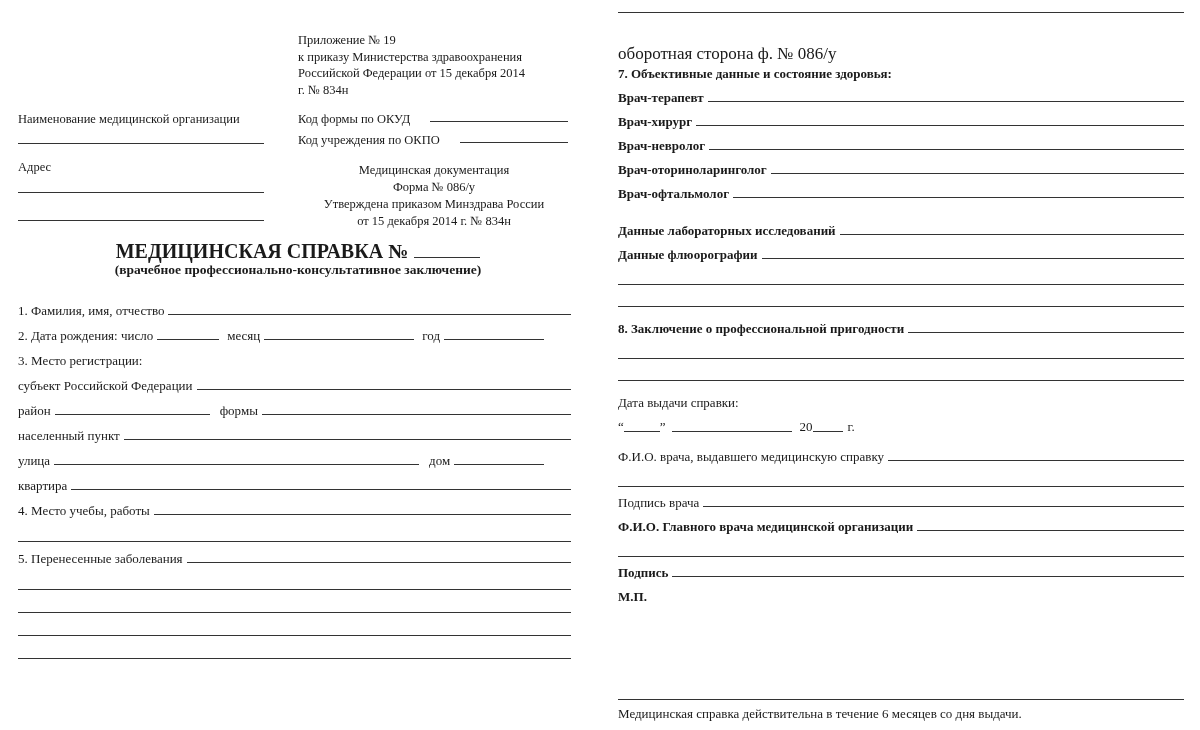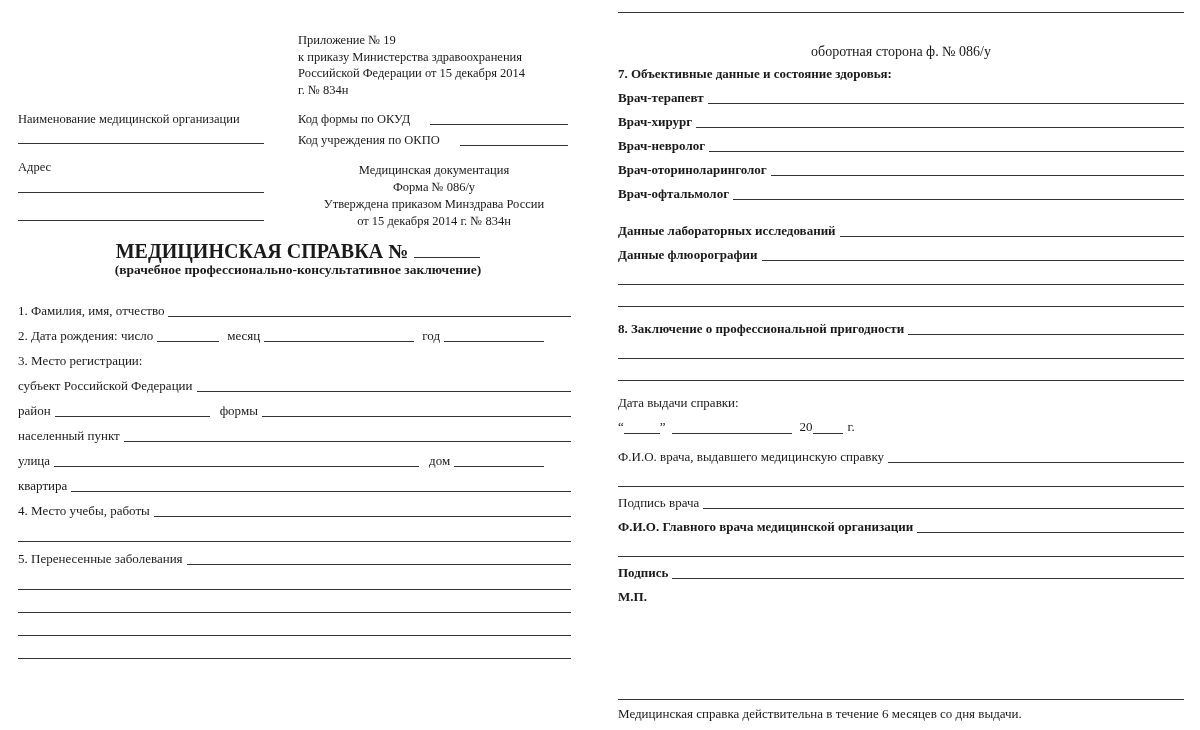--- a/index.html
+++ b/index.html
@@ -30,21 +30,21 @@
     width: 560px;
     height: 730px;
   }
   .col-right {
     left: 618px;
     width: 566px;
     height: 730px;
   }
   .row {
     display: flex;
-    align-items: center;
+    align-items: flex-start;
     white-space: nowrap;
   }
   .row .lbl { flex: 0 0 auto; }
   .row .fill {
     flex: 1 1 auto;
     border-bottom: 1px solid #333;
     height: 11px;
     margin-left: 4px;
     min-width: 10px;
   }
@@ -141,22 +141,22 @@
   
   .r-top-line {
     position: absolute;
     left: 0; top: 12px; width: 566px;
     border-bottom: 1px solid #333;
   }
   .oborot {
     position: absolute;
     left: 0; top: 44px;
     width: 566px;
-    text-align: center;
-    font-size: 14px;
+    text-align: left;
+    font-size: 17px;
   }
   .body-right {
     position: absolute;
     left: 0;
     top: 66px;
     width: 566px;
     font-size: 13px;
   }
   .body-right b { font-weight: bold; }
   .body-right .item { margin-bottom: 8px; }

